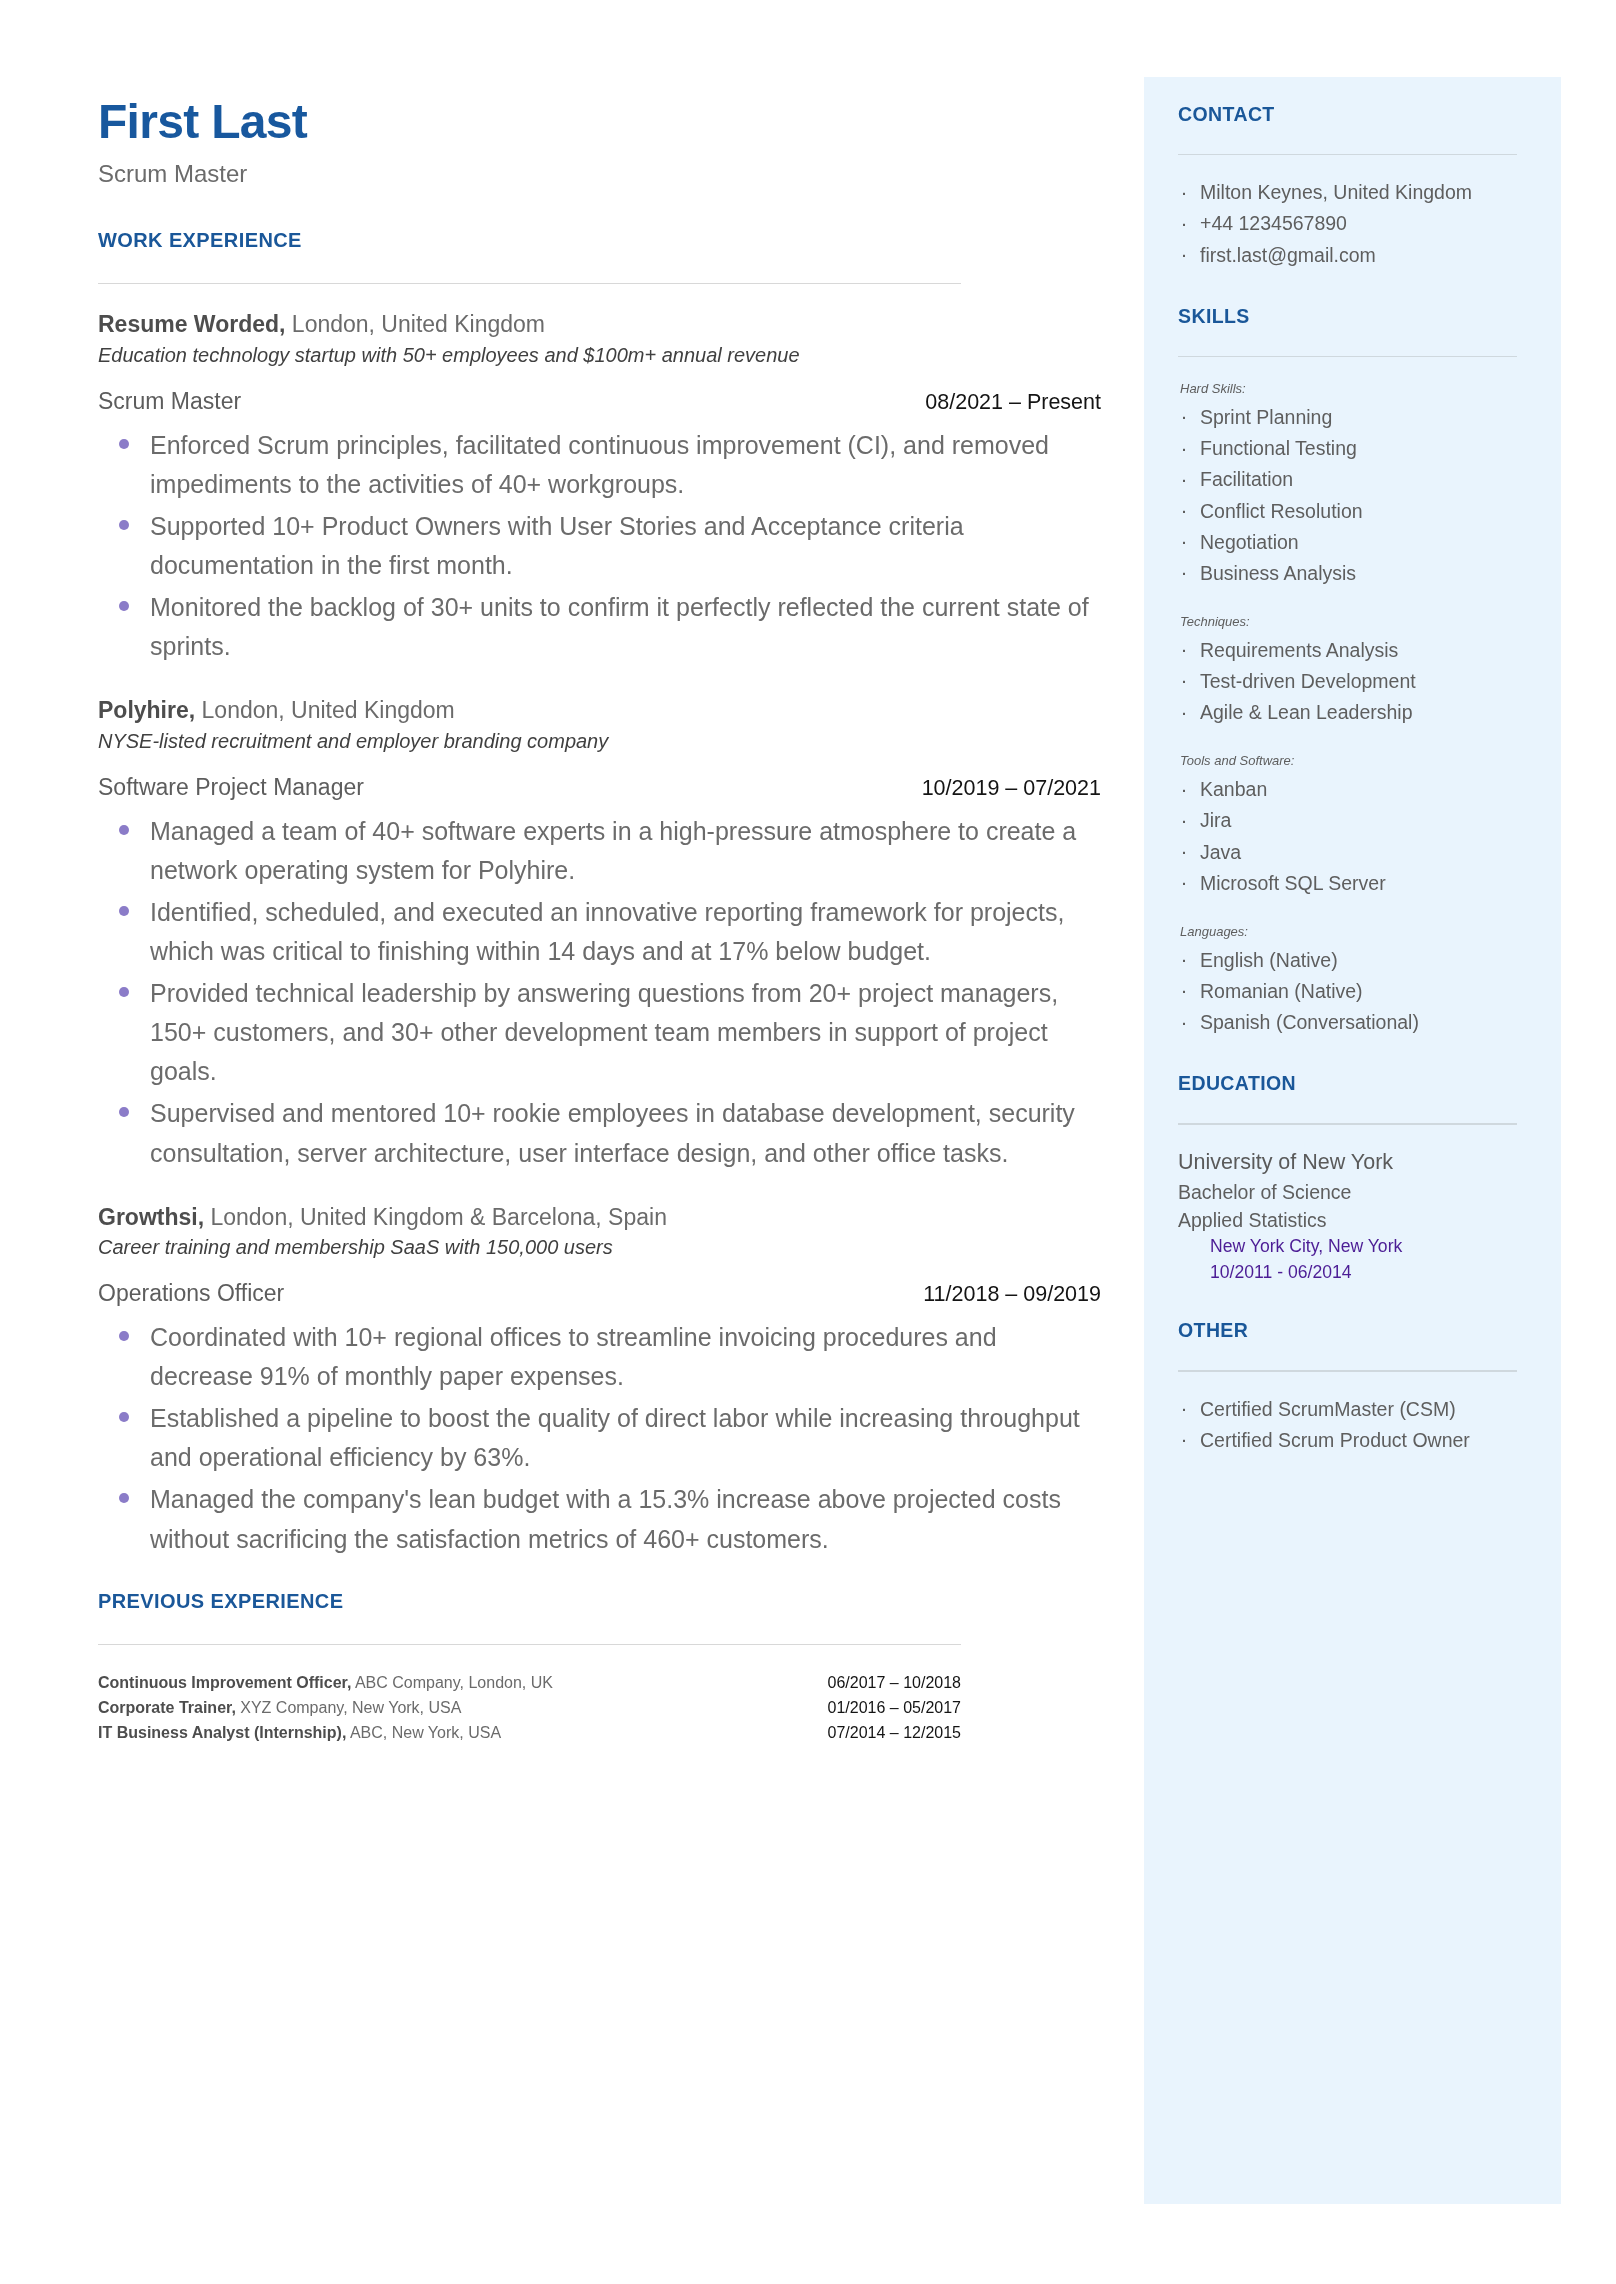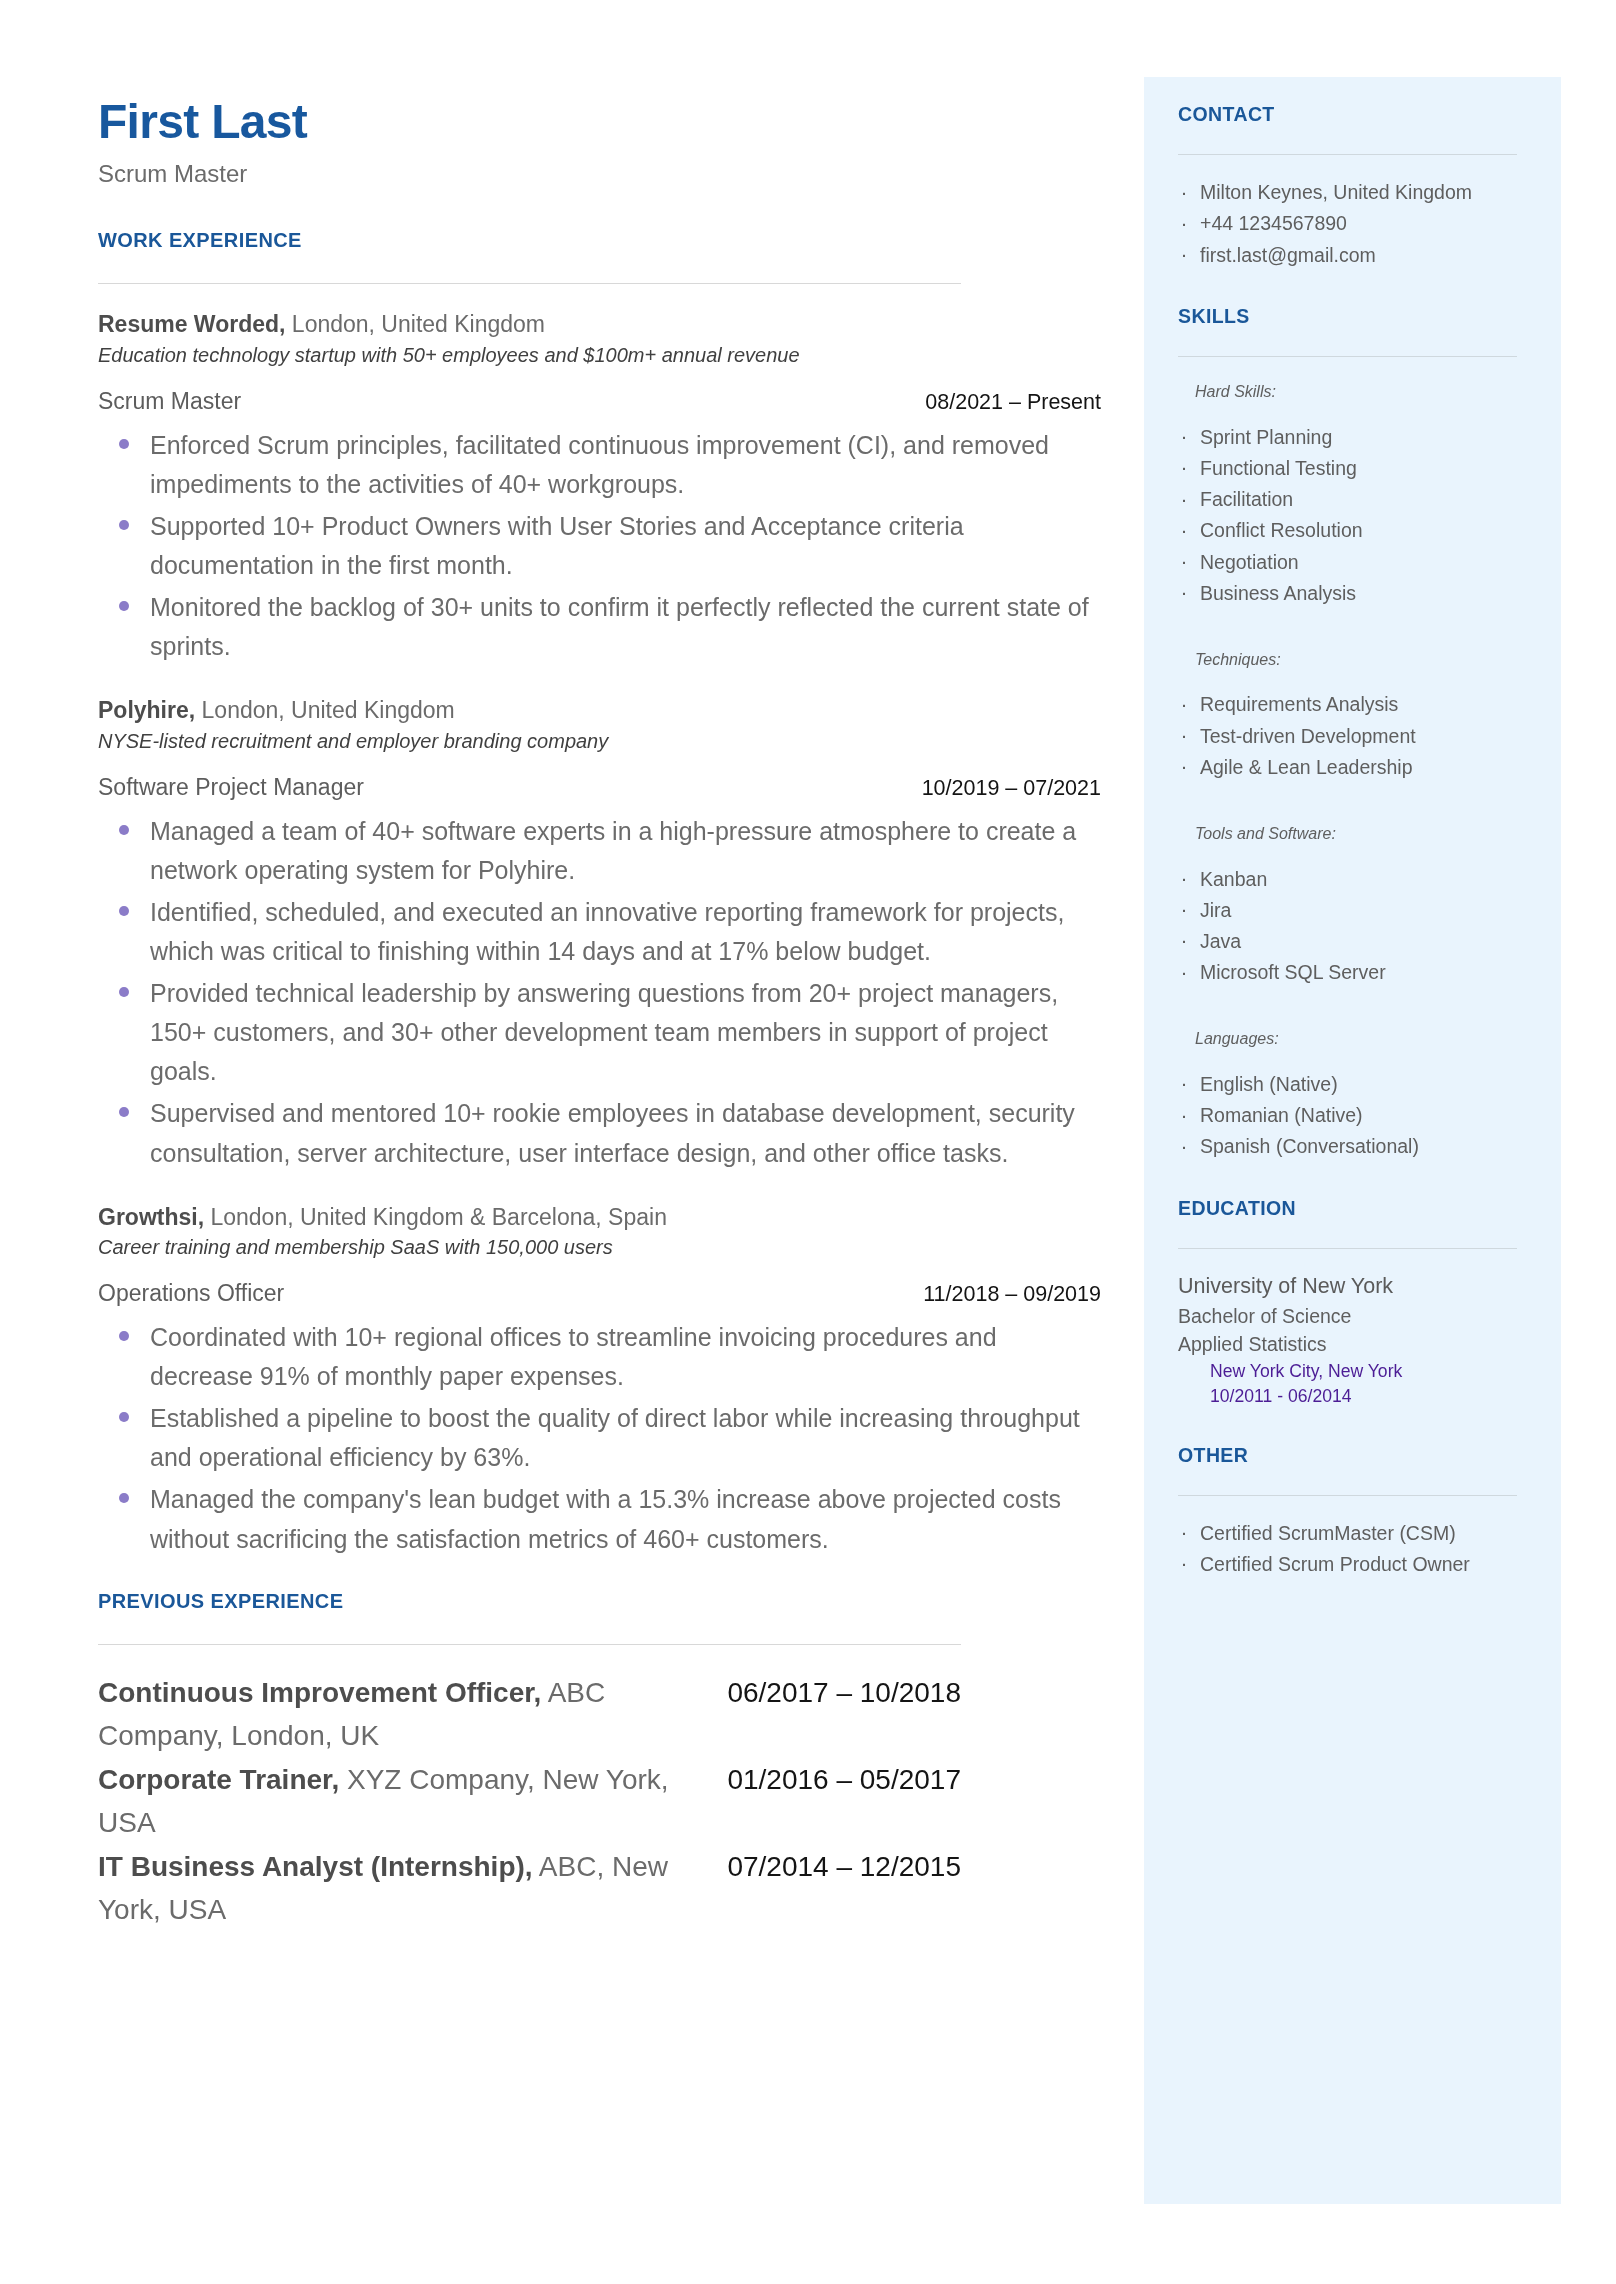--- a/index.html
+++ b/index.html
@@ -129,21 +129,21 @@
     border-radius: 50%;
     background: #8b7cc8;
   }
 
   .prev-head { margin-top: 31px; }
   .prev-table { width: 863px; margin-top: 2.6px; }
   .prev-row {
     display: flex;
     justify-content: space-between;
     align-items: baseline;
-    font-size: 28px;
+    font-size: 16px;
     line-height: 1.55;
     color: #6b6b6b;
   }
   .prev-row .p-title { color: #6b6b6b; }
   .prev-row .p-title b { color: #4d4d4d; font-weight: bold; }
   .prev-row .p-dates { color: #141414; white-space: nowrap; }
 
   
   .side {
     position: absolute;
@@ -179,24 +179,24 @@
   }
   .side-list li::before {
     content: "\00b7";
     position: absolute;
     left: 2.6px;
     top: -2.6px;
     font-size: 21px;
     color: #5e5e5e;
   }
   .side-sub {
-    font-size: 16px;
+    font-size: 13px;
     font-style: italic;
     color: #5e5e5e;
-    margin: 17px;
+    margin: 2px;
     line-height: 1.6;
   }
   .side-gap { height: 21px; }
   .side-block-gap { height: 34px; }
   .edu-line {
     font-size: 19.5px;
     color: #5e5e5e;
     line-height: 1.45;
   }
   .edu-line.first { font-size: 21.5px; color: #5a5a5a; }

